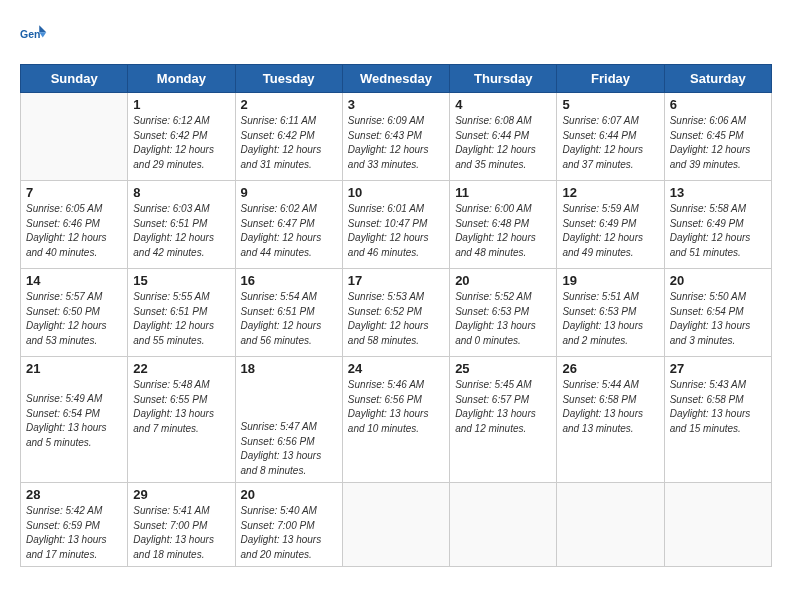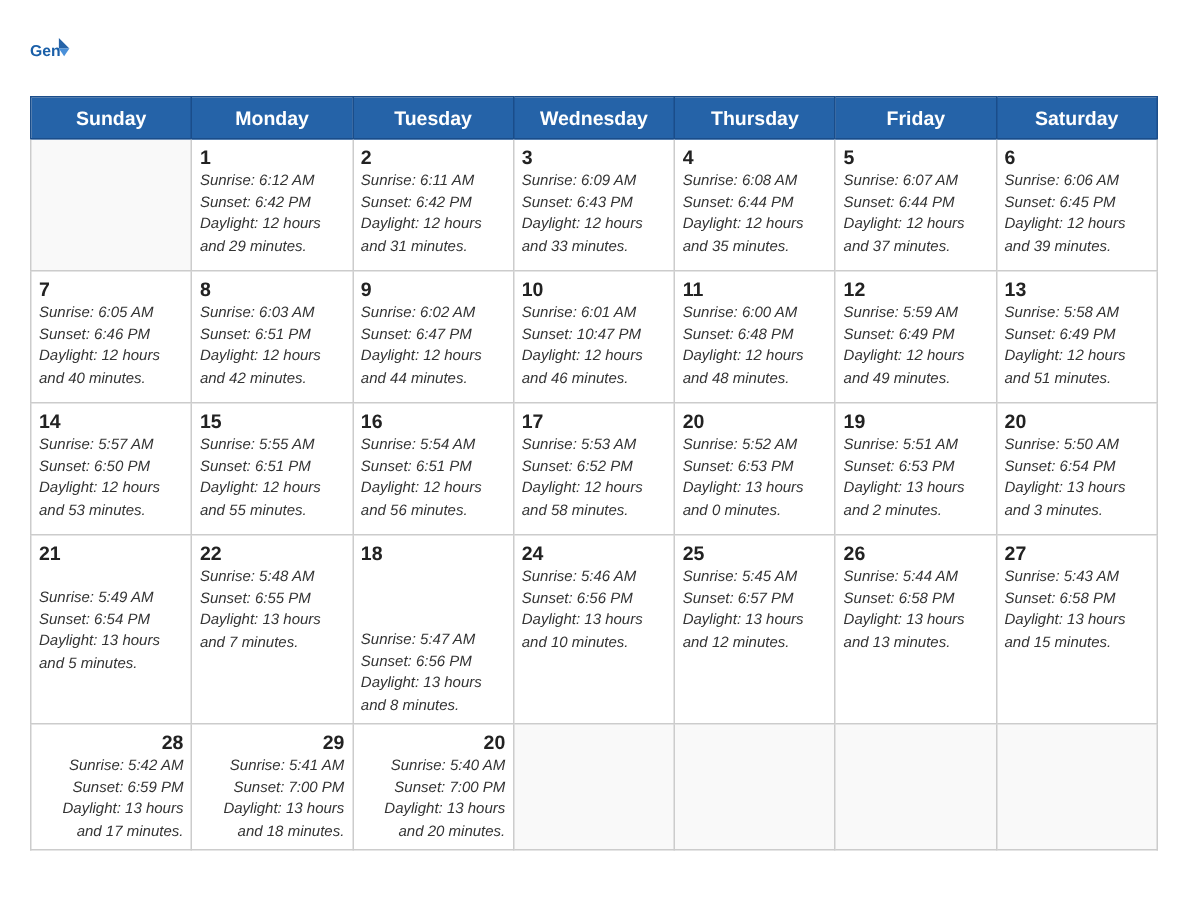--- a/index.html
+++ b/index.html
@@ -70,21 +70,21 @@
       margin-bottom: 2px;
       display: block;
     }
     .day-info {
       font-size: 10px;
       color: #333;
       line-height: 1.45;
       font-style: italic;
     }
     td.empty { background: #f9f9f9; }
-    tr:last-child td { height: 80px; text-align: right; }
+    tr:last-child td { height: 80px; }
   </style>
 </head>
 <body>
 
 <div class="header">
   <div class="logo">
     <svg class="logo-icon" viewBox="0 0 32 32">
       <text x="0" y="20" font-size="12" font-weight="bold" fill="#1a5fa8">Gen</text>
       <polygon points="22,6 30,14 22,14" fill="#2563a8"></polygon>
       <polygon points="22,14 30,14 26,20" fill="#4a90d9"></polygon>

